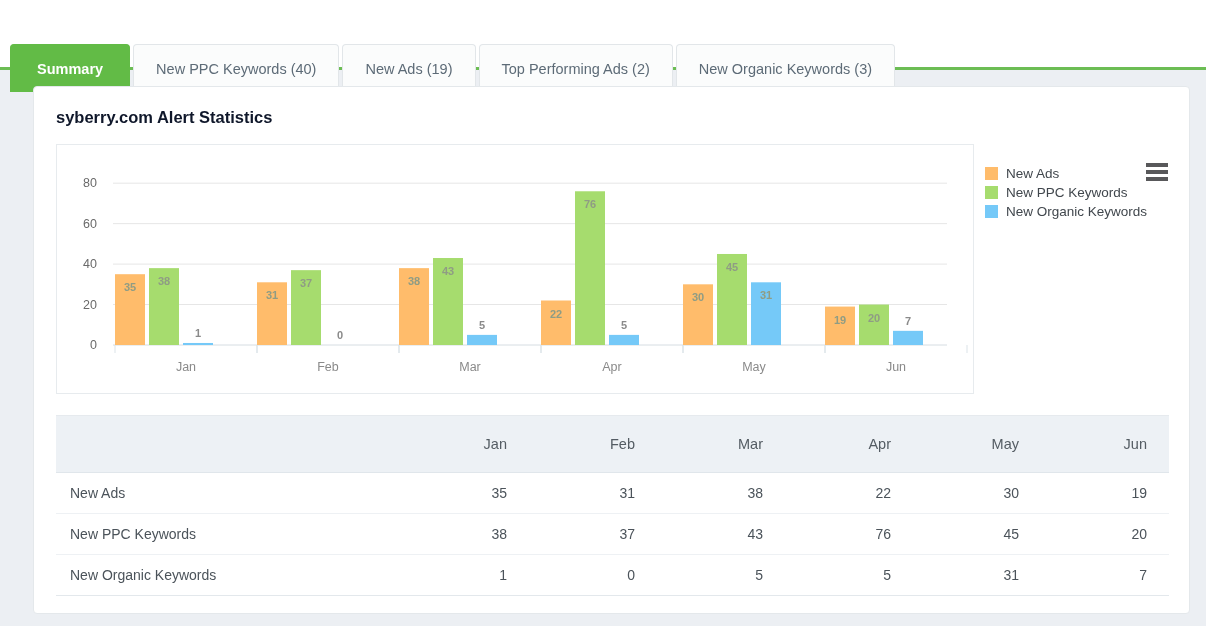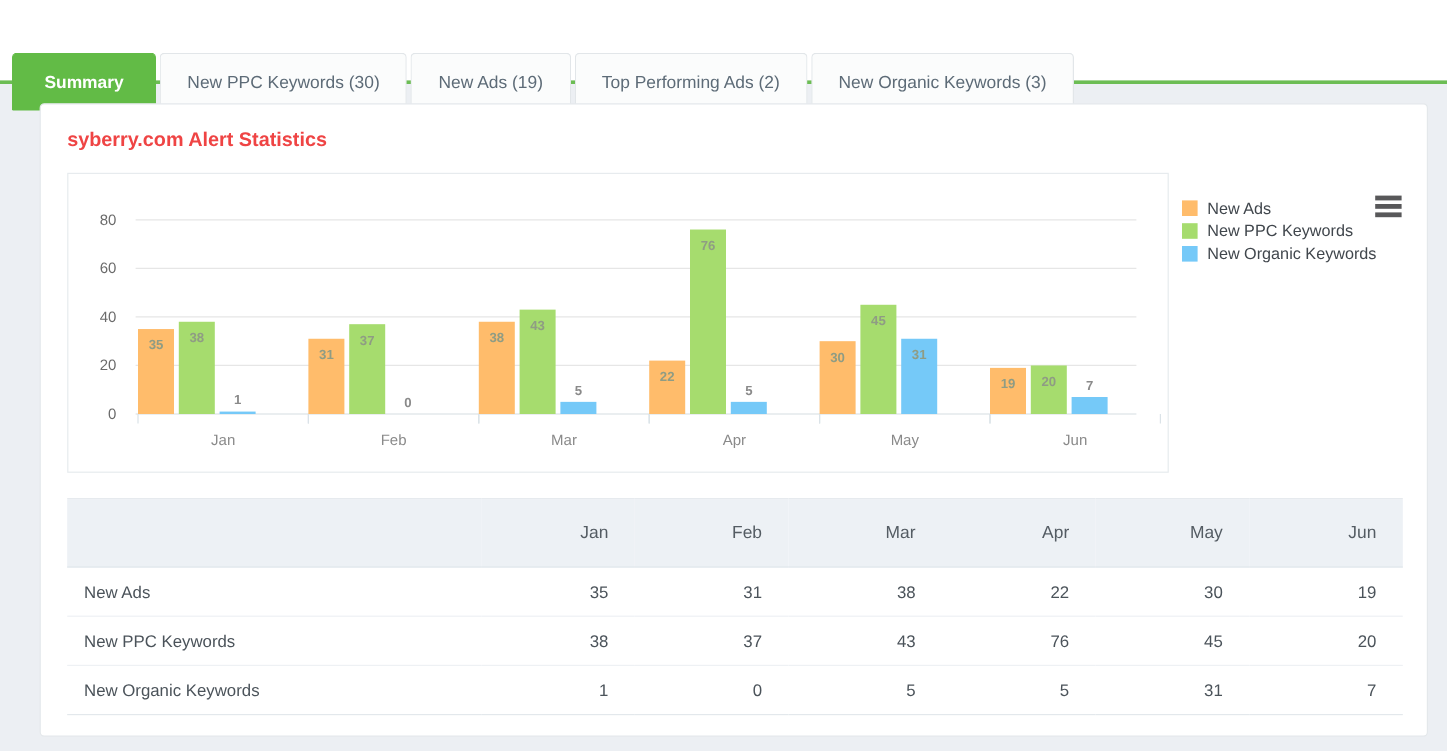--- a/index.html
+++ b/index.html
@@ -57,21 +57,21 @@
     width: 1157px; height: 528px;
     background: #ffffff;
     border: 1px solid #e4e8eb;
     border-radius: 4px;
   }
   #card-title {
     position: absolute;
     left: 22px; top: 21px;
     font-size: 16.5px;
     font-weight: bold;
-    color: #ef4444;
+    color: #0f172a;
   }
 
   
   #chartbox {
     position: absolute;
     left: 22px; top: 57px;
     width: 918px; height: 250px;
     border: 1px solid #e7ebee;
     background: #ffffff;
   }
@@ -156,21 +156,21 @@
   }
   .col-label { width: 345px; }
   .col-month { width: 128px; }
 </style>
 </head>
 <body>
 
 <div id="tabbar">
   <div id="tabstrip">
       <div class="tab active">Summary</div>
-      <div class="tab">New PPC Keywords (30)</div>
+      <div class="tab">New PPC Keywords (40)</div>
       <div class="tab">New Ads (19)</div>
       <div class="tab">Top Performing Ads (2)</div>
       <div class="tab">New Organic Keywords (3)</div>
     </div>
 </div>
 
 <div id="card">
 
   <div id="card-title">syberry.com Alert Statistics</div>
 

